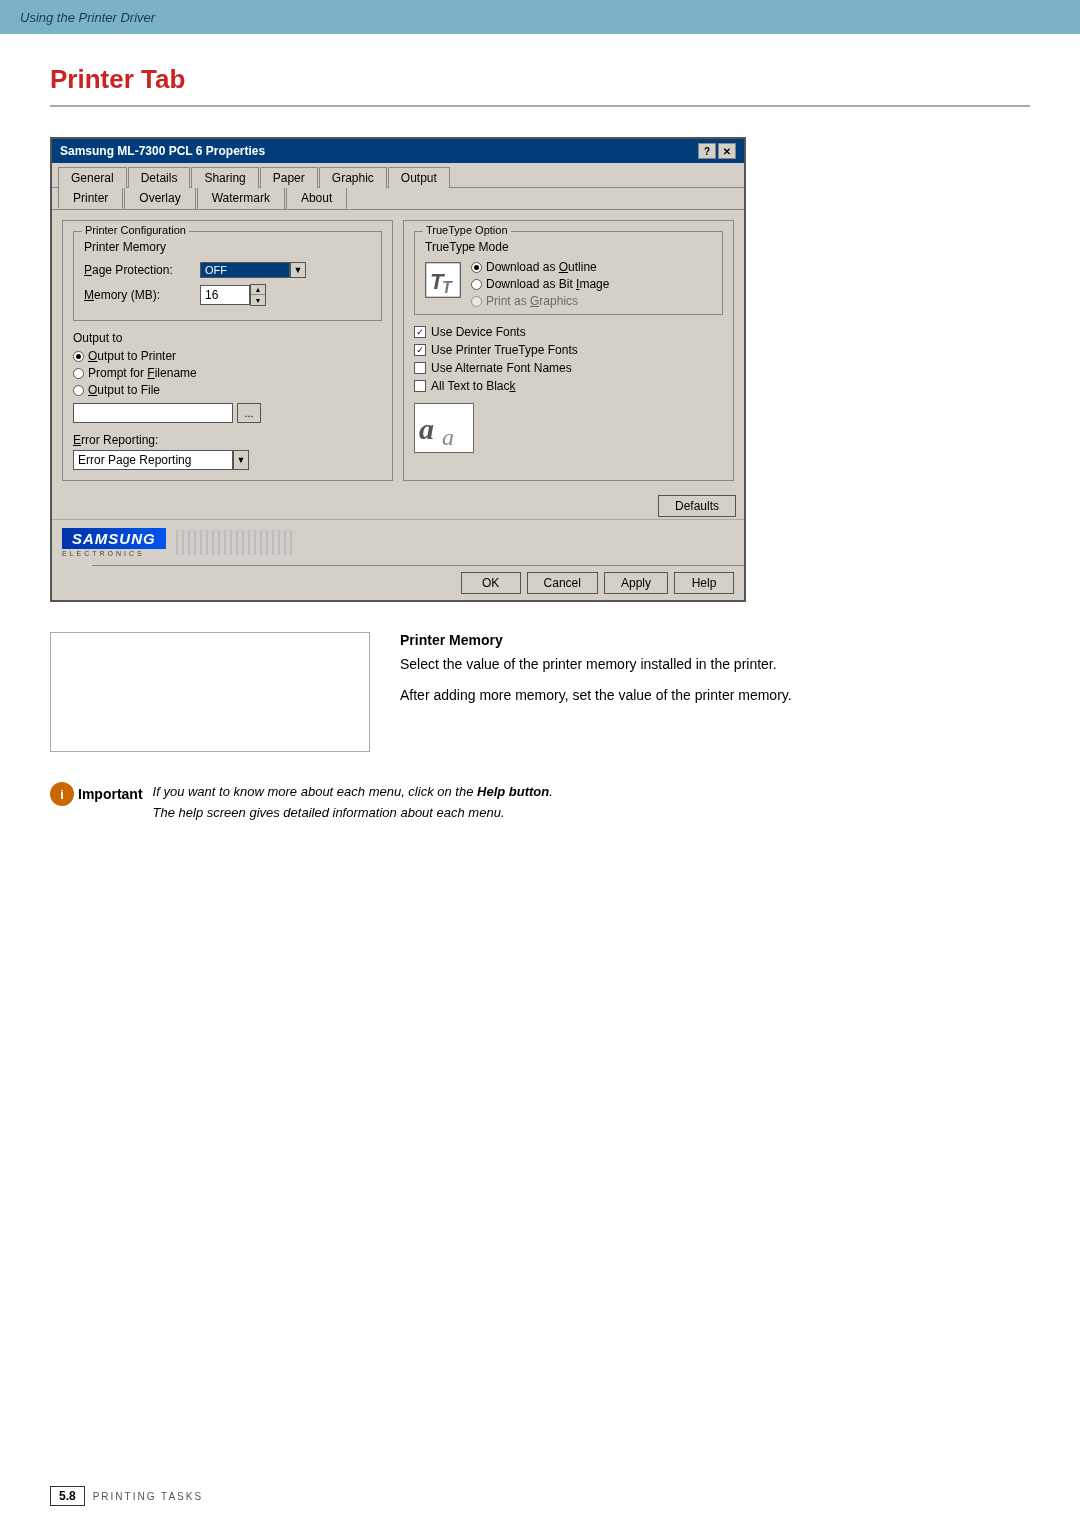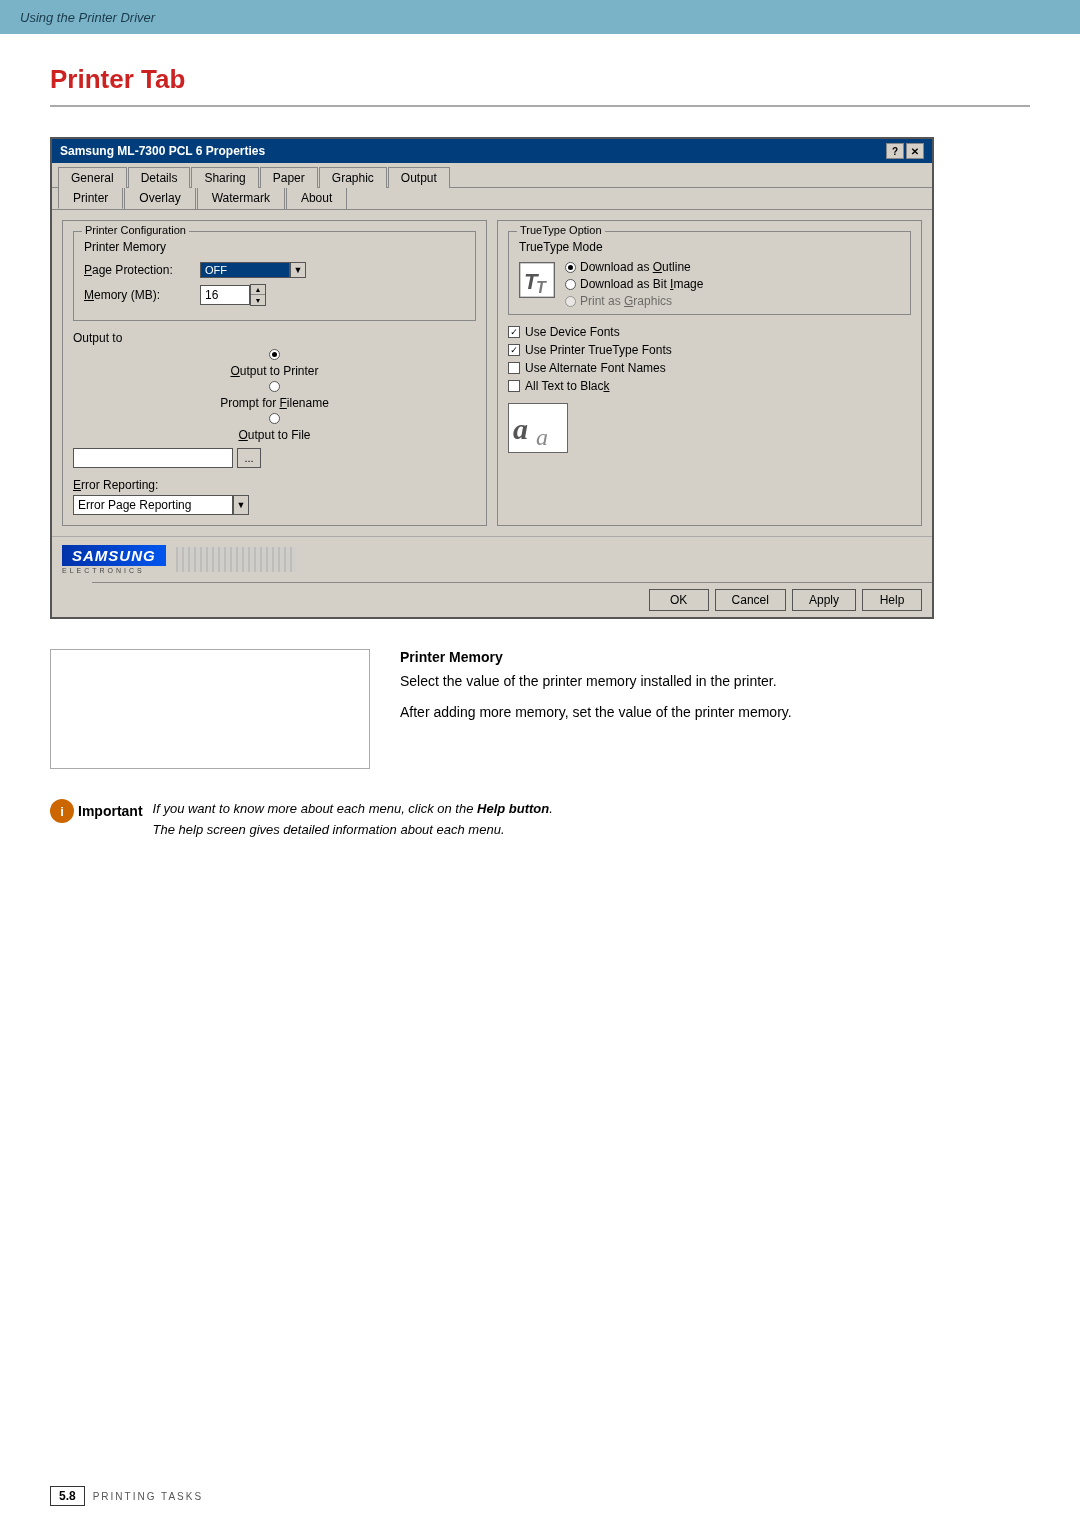--- a/index.html
+++ b/index.html
@@ -36,21 +36,21 @@
       color: #cc2222;
       border-bottom: 2px solid #aaa;
       padding-bottom: 10px;
       margin-bottom: 30px;
     }
 
     
     .dialog {
       border: 2px solid #555;
       background: #d4d0c8;
-      width: 884px;
+      width: 696px;
       font-family: 'Arial', sans-serif;
       font-size: 12px;
     }
     .dialog-titlebar {
       background: #003d7a;
       color: white;
       padding: 4px 8px;
       font-size: 12px;
       font-weight: bold;
       display: flex;
@@ -209,21 +209,20 @@
     .spin-btn:last-child { border-bottom: none; }
 
     
     .radio-group { margin-bottom: 6px; }
     .radio-item {
       display: flex;
       align-items: center;
       gap: 4px;
       font-size: 12px;
       margin-bottom: 3px;
-      flex-direction: column;
     }
     .radio-circle {
       width: 11px;
       height: 11px;
       border: 1px solid #555;
       border-radius: 50%;
       background: white;
       display: flex;
       align-items: center;
       justify-content: center;
@@ -637,20 +636,23 @@
             <svg width="56" height="46" viewBox="0 0 56 46">
               <rect width="56" height="46" fill="white"></rect>
               <text x="3" y="34" font-size="30" font-style="italic" font-weight="bold" fill="#555" font-family="serif">a</text>
               <text x="26" y="40" font-size="24" font-style="italic" fill="#888" font-family="serif">a</text>
             </svg>
           </div>
         </div>
       </div>
     </div>
 
+    <div class="defaults-row">
+      <button class="dialog-btn">Defaults</button>
+    </div>
 
     <div style="display:flex; align-items:center; padding:8px 10px; background:#d4d0c8; border-top:1px solid #aaa;">
       <div style="display:flex; flex-direction:column; align-items:flex-start; margin-right:10px;">
         <div style="background:linear-gradient(to right,#0033aa,#0055ee); color:white; font-size:15px; font-weight:bold; font-style:italic; padding:2px 10px; border-radius:0; letter-spacing:1px;">
           SAMSUNG
         </div>
         <div style="font-size:7px; letter-spacing:3px; color:#444; margin-top:1px;">ELECTRONICS</div>
       </div>
       <div style="width:120px; height:25px; background:repeating-linear-gradient(90deg,#aaa 0px,#aaa 2px,#ccc 2px,#ccc 6px); opacity:0.5;"></div>
     </div>

